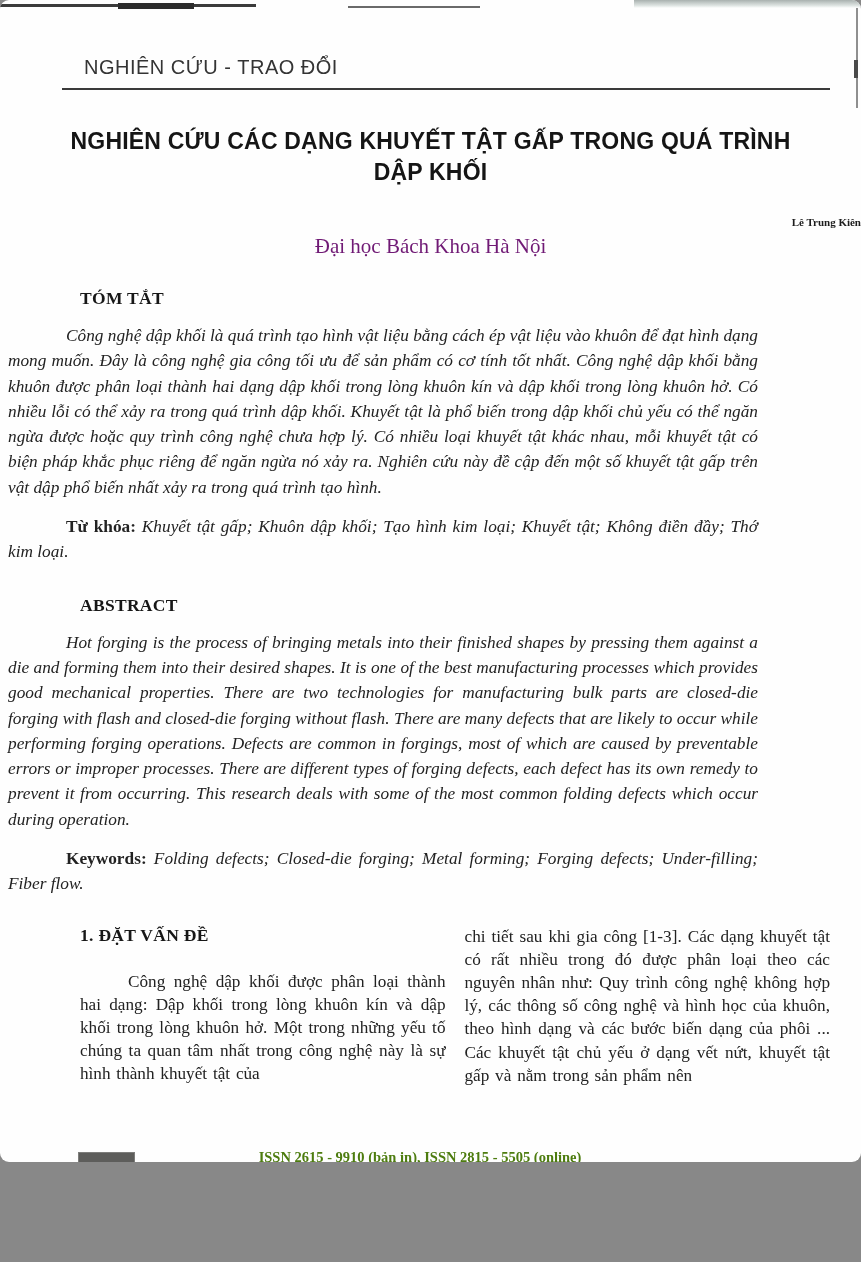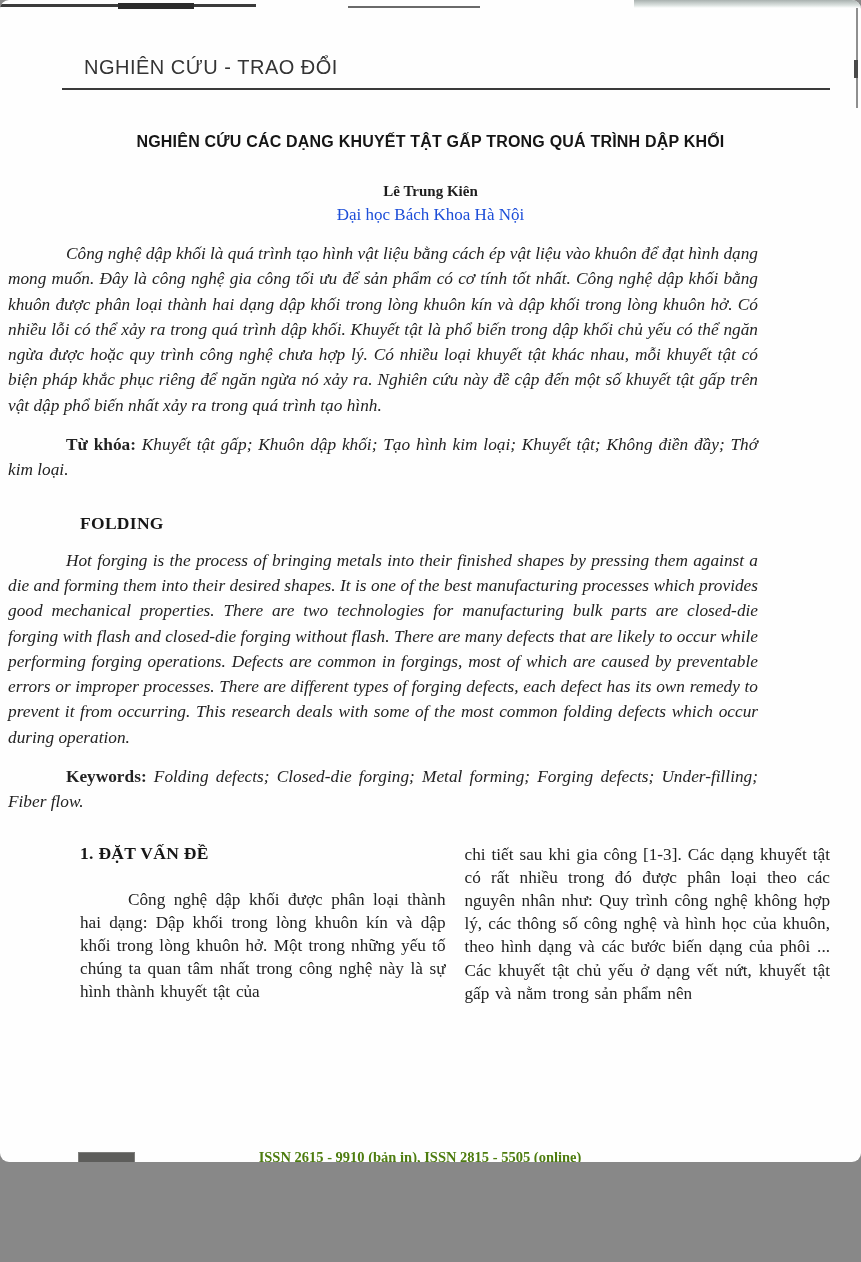--- a/index.html
+++ b/index.html
@@ -30,32 +30,32 @@
   }
   .header-rule{
     margin:9px 0 0 62px;width:768px;height:0;
     border-top:2px solid #3a3a3a;
   }
 
   
   .title-vi{
     margin:36px auto 0;width:720px;text-align:center;
     font-family:"Liberation Sans", sans-serif;
-    font-size:16px;font-weight:bold;color:#151515;
+    font-size:23px;font-weight:bold;color:#151515;
     line-height:31px;letter-spacing:.2px;
   }
   .title-en{
     margin:27px auto 0;width:750px;text-align:center;
     font-size:18.5px;letter-spacing:.6px;color:#232323;
   }
 
   
   .author-block{margin-top:22px;text-align:center;line-height:24px;}
-  .author-name{font-size:15px;font-weight:bold;}
-  .author-affiliation{font-size:17px;color:#1d4ed8;}
+  .author-name{font-size:11px;font-weight:bold;text-align:right;}
+  .author-affiliation{font-size:21px;color:#701a75;}
 
   
   .block-heading{
     margin:30px 31px 0 80px;
     font-size:17.5px;font-weight:bold;color:#171717;letter-spacing:.3px;
   }
   .para{
     margin:14px 31px 0 80px;width:750px;
     text-align:justify;font-size:17.3px;line-height:25.3px;
     text-indent:58px;color:#222;
@@ -111,24 +111,25 @@
   <div class="header-label">NGHIÊN CỨU - TRAO ĐỔI</div>
   <div class="header-rule"></div>
 
   <h1 class="title-vi">NGHIÊN CỨU CÁC DẠNG KHUYẾT TẬT GẤP TRONG QUÁ TRÌNH DẬP KHỐI</h1>
 
   <div class="author-block">
     <div class="author-name">Lê Trung Kiên</div>
     <div class="author-affiliation">Đại học Bách Khoa Hà Nội</div>
   </div>
 
+  <div class="block-heading">TÓM TẮT</div>
   <p class="para italic">Công nghệ dập khối là quá trình tạo hình vật liệu bằng cách ép vật liệu vào khuôn để đạt hình dạng mong muốn. Đây là công nghệ gia công tối ưu để sản phẩm có cơ tính tốt nhất. Công nghệ dập khối bằng khuôn được phân loại thành hai dạng dập khối trong lòng khuôn kín và dập khối trong lòng khuôn hở. Có nhiều lỗi có thể xảy ra trong quá trình dập khối. Khuyết tật là phổ biến trong dập khối chủ yếu có thể ngăn ngừa được hoặc quy trình công nghệ chưa hợp lý. Có nhiều loại khuyết tật khác nhau, mỗi khuyết tật có biện pháp khắc phục riêng để ngăn ngừa nó xảy ra. Nghiên cứu này đề cập đến một số khuyết tật gấp trên vật dập phổ biến nhất xảy ra trong quá trình tạo hình.</p>
   <p class="para italic"><span class="kw-label">Từ khóa:</span> <span>Khuyết tật gấp; Khuôn dập khối; Tạo hình kim loại; Khuyết tật; Không điền đầy; Thớ kim loại.</span></p>
 
-  <div class="block-heading">FOLDING</div>
+  <div class="block-heading">ABSTRACT</div>
   <p class="para italic">Hot forging is the process of bringing metals into their finished shapes by pressing them against a die and forming them into their desired shapes. It is one of the best manufacturing processes which provides good mechanical properties. There are two technologies for manufacturing bulk parts are closed-die forging with flash and closed-die forging without flash. There are many defects that are likely to occur while performing forging operations. Defects are common in forgings, most of which are caused by preventable errors or improper processes. There are different types of forging defects, each defect has its own remedy to prevent it from occurring. This research deals with some of the most common folding defects which occur during operation.</p>
   <p class="para italic"><span class="kw-label">Keywords:</span> <span>Folding defects; Closed-die forging; Metal forming; Forging defects; Under-filling; Fiber flow.</span></p>
 
   <div class="columns">
     <div class="col">
       <div class="section-heading">1. ĐẶT VẤN ĐỀ</div>
       <p class="col-para">Công nghệ dập khối được phân loại thành hai dạng: Dập khối trong lòng khuôn kín và dập khối trong lòng khuôn hở. Một trong những yếu tố chúng ta quan tâm nhất trong công nghệ này là sự hình thành khuyết tật của</p>
     </div>
     <div class="col">
       <p class="col-para no-indent">chi tiết sau khi gia công [1-3]. Các dạng khuyết tật có rất nhiều trong đó được phân loại theo các nguyên nhân như: Quy trình công nghệ không hợp lý, các thông số công nghệ và hình học của khuôn, theo hình dạng và các bước biến dạng của phôi ... Các khuyết tật chủ yếu ở dạng vết nứt, khuyết tật gấp và nằm trong sản phẩm nên</p>

